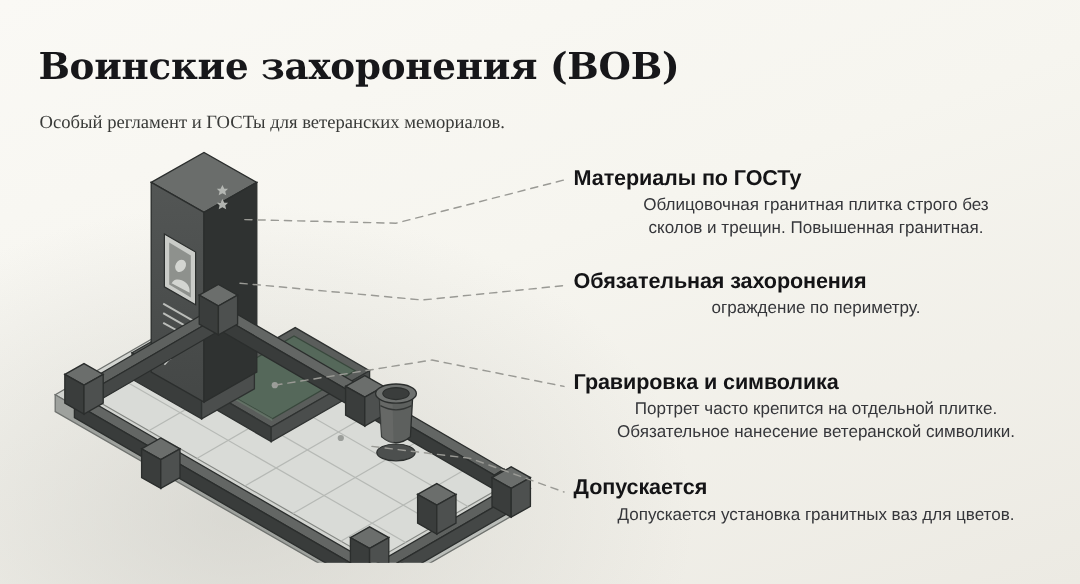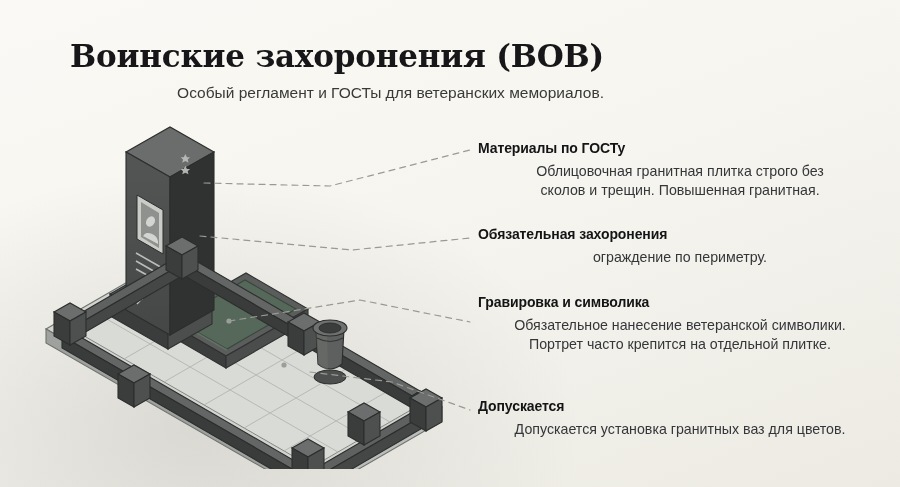--- a/index.html
+++ b/index.html
@@ -21,41 +21,40 @@
     height: 487px;
     background:
       radial-gradient(ellipse 560px 380px at 22% 88%, rgba(196,196,190,0.55) 0%, rgba(240,239,233,0.0) 68%),
       linear-gradient(160deg, #faf9f5 0%, #f6f5ef 45%, #eceae3 100%);
     overflow: hidden;
   }
 
   
   .header {
     position: absolute;
-    left: 44px;
+    left: 32px;
     top: 38px;
     width: 560px;
-    text-align: right;
   }
   .page-title {
     font-family: "DejaVu Serif", "Liberation Serif", serif;
     font-weight: bold;
     font-size: 31px;
     line-height: 36px;
     letter-spacing: -0.2px;
     color: #17171a;
     margin: 0;
     white-space: nowrap;
   }
   .page-subtitle {
-    font-family: Liberation Sans, sans-serif;
+    font-family: Liberation Serif, serif;
     font-size: 15.5px;
     line-height: 20px;
     color: #393a38;
-    margin: 9px 0 0 1px;
+    margin: 19px 0 0 1px;
     white-space: nowrap;
   }
 
   
   .illustration {
     position: absolute;
     left: 24px;
     top: 124px;
     width: 440px;
     height: 345px;
@@ -66,39 +65,39 @@
   .callouts {
     position: absolute;
     left: 478px;
     top: 138px;
     width: 404px;
   }
   .callout { position: absolute; left: 0; width: 404px; }
   .callout-title {
     font-family: "Liberation Sans", sans-serif;
     font-weight: bold;
-    font-size: 14px;
+    font-size: 18px;
     line-height: 20px;
     color: #141416;
     margin: 0 0 4px 0;
     letter-spacing: -0.1px;
     white-space: nowrap;
   }
   .callout-body {
     font-family: "Liberation Sans", sans-serif;
     font-size: 14.2px;
     line-height: 18.5px;
     color: #35363a;
     margin: 0;
   }
   .callout-body span { display: block; white-space: nowrap; text-align: center; }
 
   .c0 { top: 0px; }
   .c1 { top: 86px; }
-  .c2 { top: 154px; }
+  .c2 { top: 170px; }
   .c3 { top: 258px; }
 
   
   .leaders {
     position: absolute;
     left: 0; top: 0;
     width: 900px; height: 487px;
     pointer-events: none;
   }
 </style>
@@ -301,22 +300,22 @@
     <div class="callout c1">
       <h2 class="callout-title">Обязательная захоронения</h2>
       <p class="callout-body">
         <span>ограждение по периметру.</span>
       </p>
     </div>
 
     <div class="callout c2">
       <h2 class="callout-title">Гравировка и символика</h2>
       <p class="callout-body">
+        <span>Портрет часто крепится на отдельной плитке.</span>
         <span>Обязательное нанесение ветеранской символики.</span>
-        <span>Портрет часто крепится на отдельной плитке.</span>
       </p>
     </div>
 
     <div class="callout c3">
       <h2 class="callout-title">Допускается</h2>
       <p class="callout-body">
         <span>Допускается установка гранитных ваз для цветов.</span>
       </p>
     </div>
 

